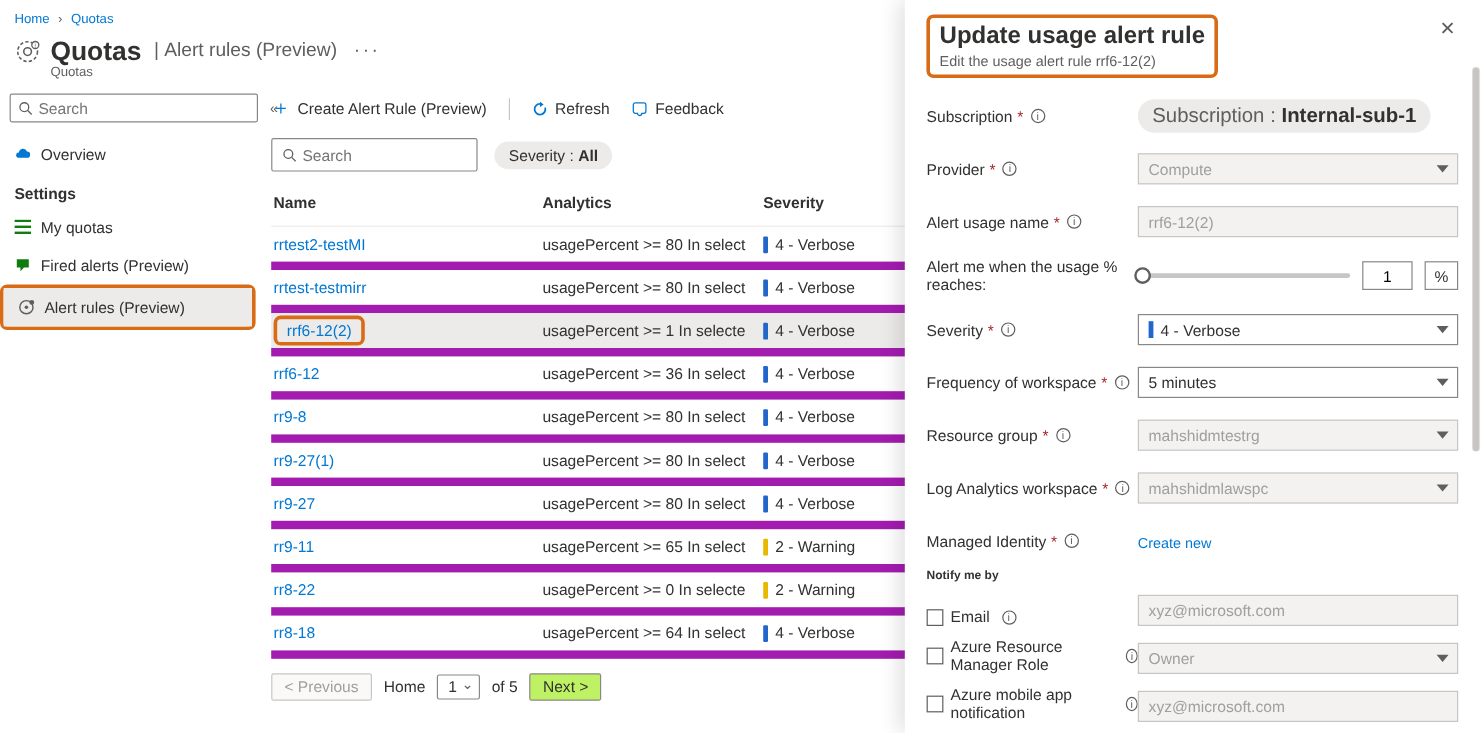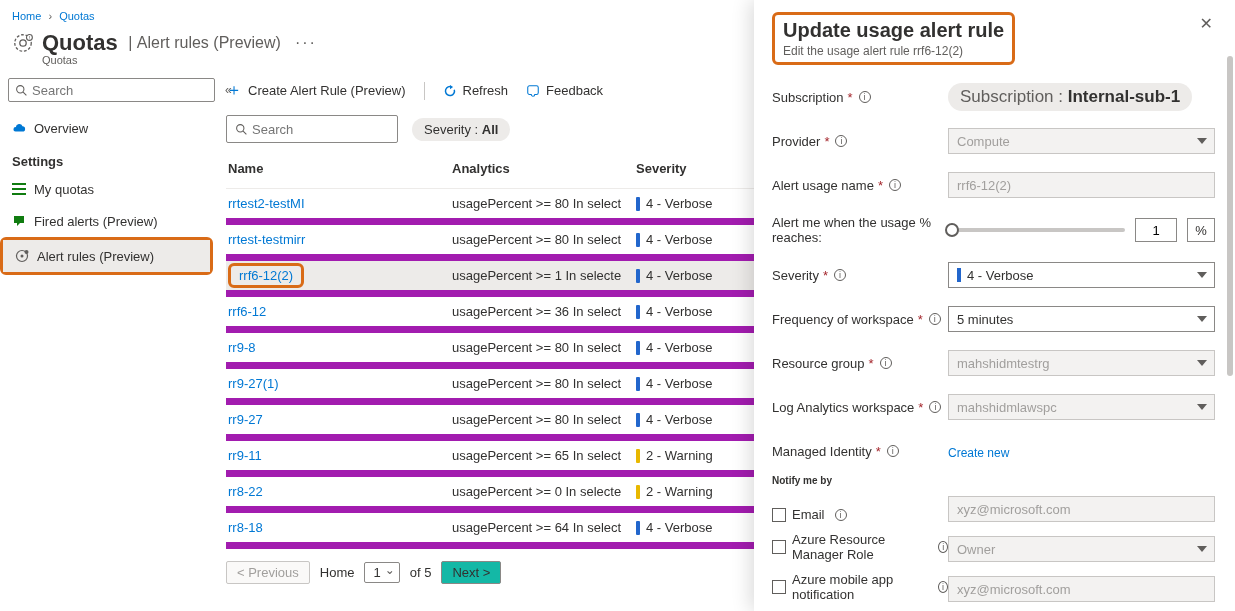--- a/index.html
+++ b/index.html
@@ -46,21 +46,21 @@
     .col-sev { flex:1; }
     .table-row { display:flex; align-items:center; height:36px; border-bottom:7px solid #a21caf; }
     .table-row .col-name a { color:#0078d4; }
     .table-row.selected { background:#edebe9; }
     .sev-bar { display:inline-block; width:4px; height:14px; margin-right:6px; vertical-align:middle; border-radius:1px;}
     .sev-bar.v { background:#2266cc; }
     .sev-bar.w { background:#e8b800; }
     .name-cell-highlight { display:inline-block; padding:2px 8px; }
 
     .pagination { display:flex; align-items:center; gap:10px; padding:12px 12px 4px; font-size:13px; }
-    .page-btn { border:1px solid #8a8886; padding:3px 10px; border-radius:2px; cursor:pointer; background:#14b8a6; }
+    .page-btn { border:1px solid #8a8886; padding:3px 10px; border-radius:2px; cursor:pointer; background:#bef264; }
     .page-btn.disabled { color:#a19f9d; border-color:#c8c6c4; background:#faf9f8; }
     .page-select { border:1px solid #8a8886; padding:2px 18px 2px 8px; border-radius:2px; position:relative; }
     .page-select::after { content:"⌄"; position:absolute; right:4px; top:0px; font-size:12px; color:#605e5c;}
 
     
     .panel { position:absolute; top:0; right:0; width:481px; height:100%; background:#fff; box-shadow:-4px 0 18px rgba(0,0,0,.14); display:flex; flex-direction:column; }
     .panel-head { padding:12px 16px 12px 18px; display:flex; justify-content:space-between; align-items:flex-start; }
     .panel-title-box { padding:4px 8px; display:inline-block;}
     .panel-title { font-size:20px; font-weight:600; }
     .panel-sub { font-size:12px; color:#605e5c; margin-top:2px;}

